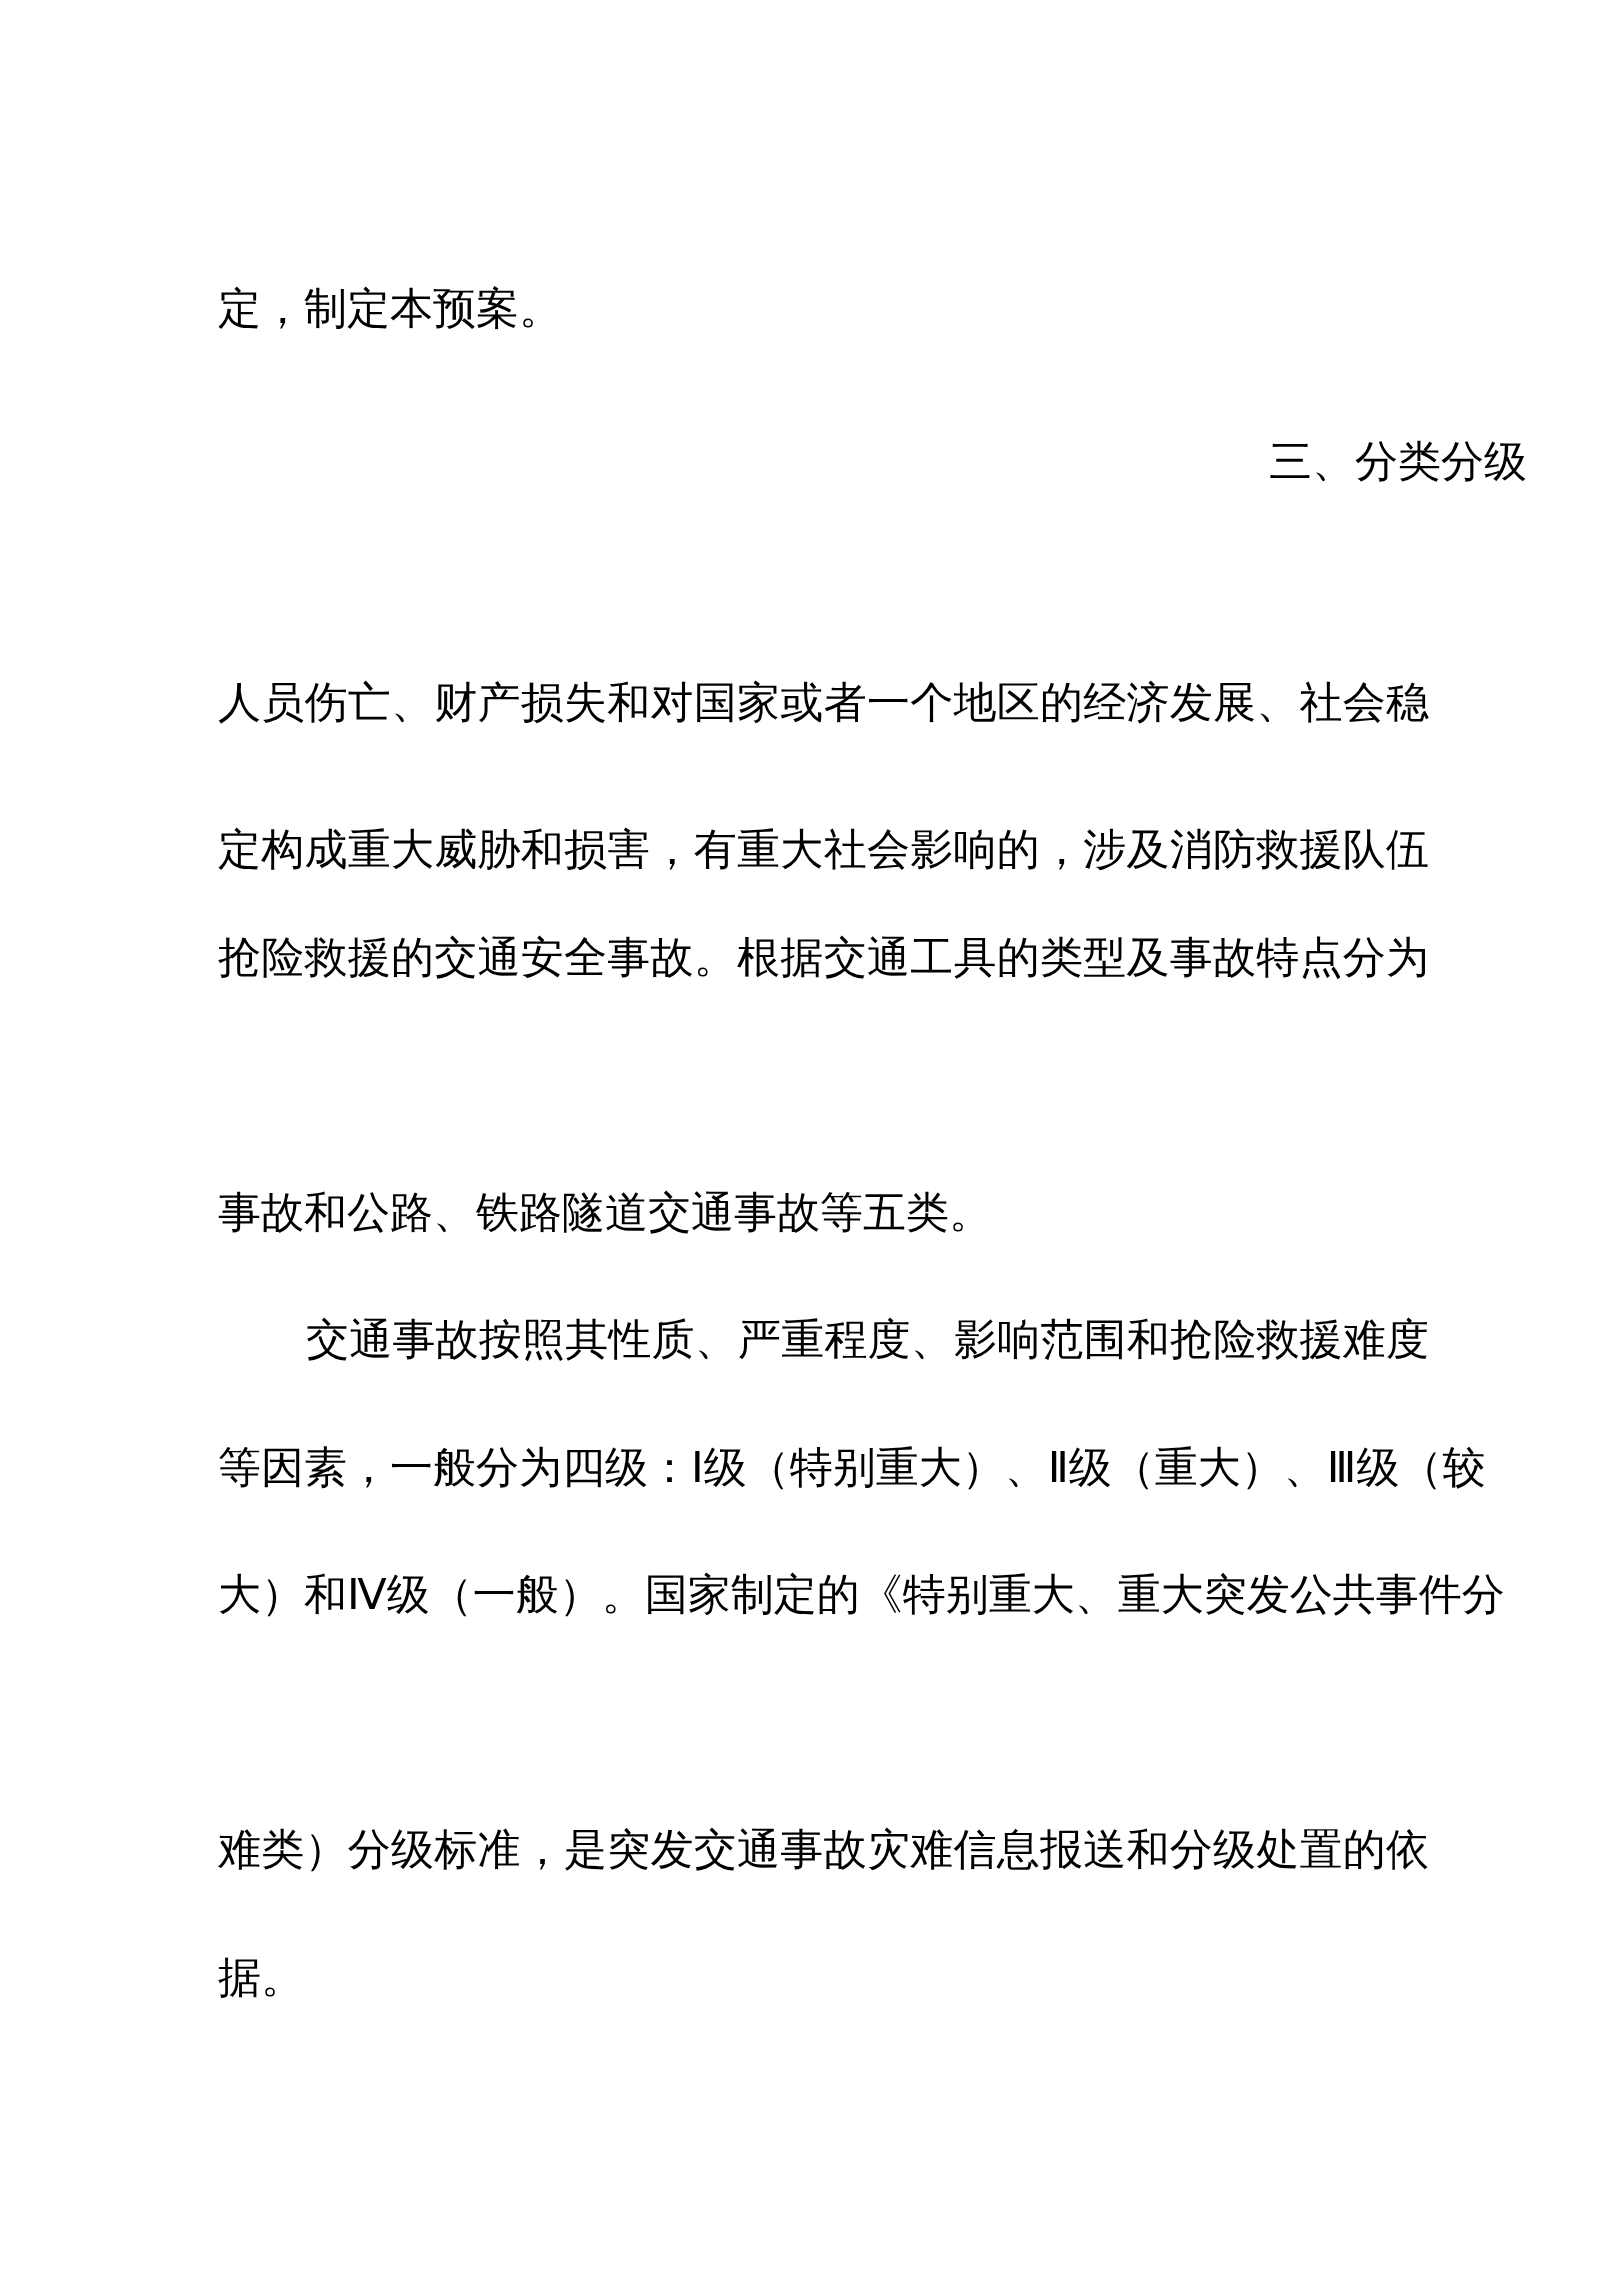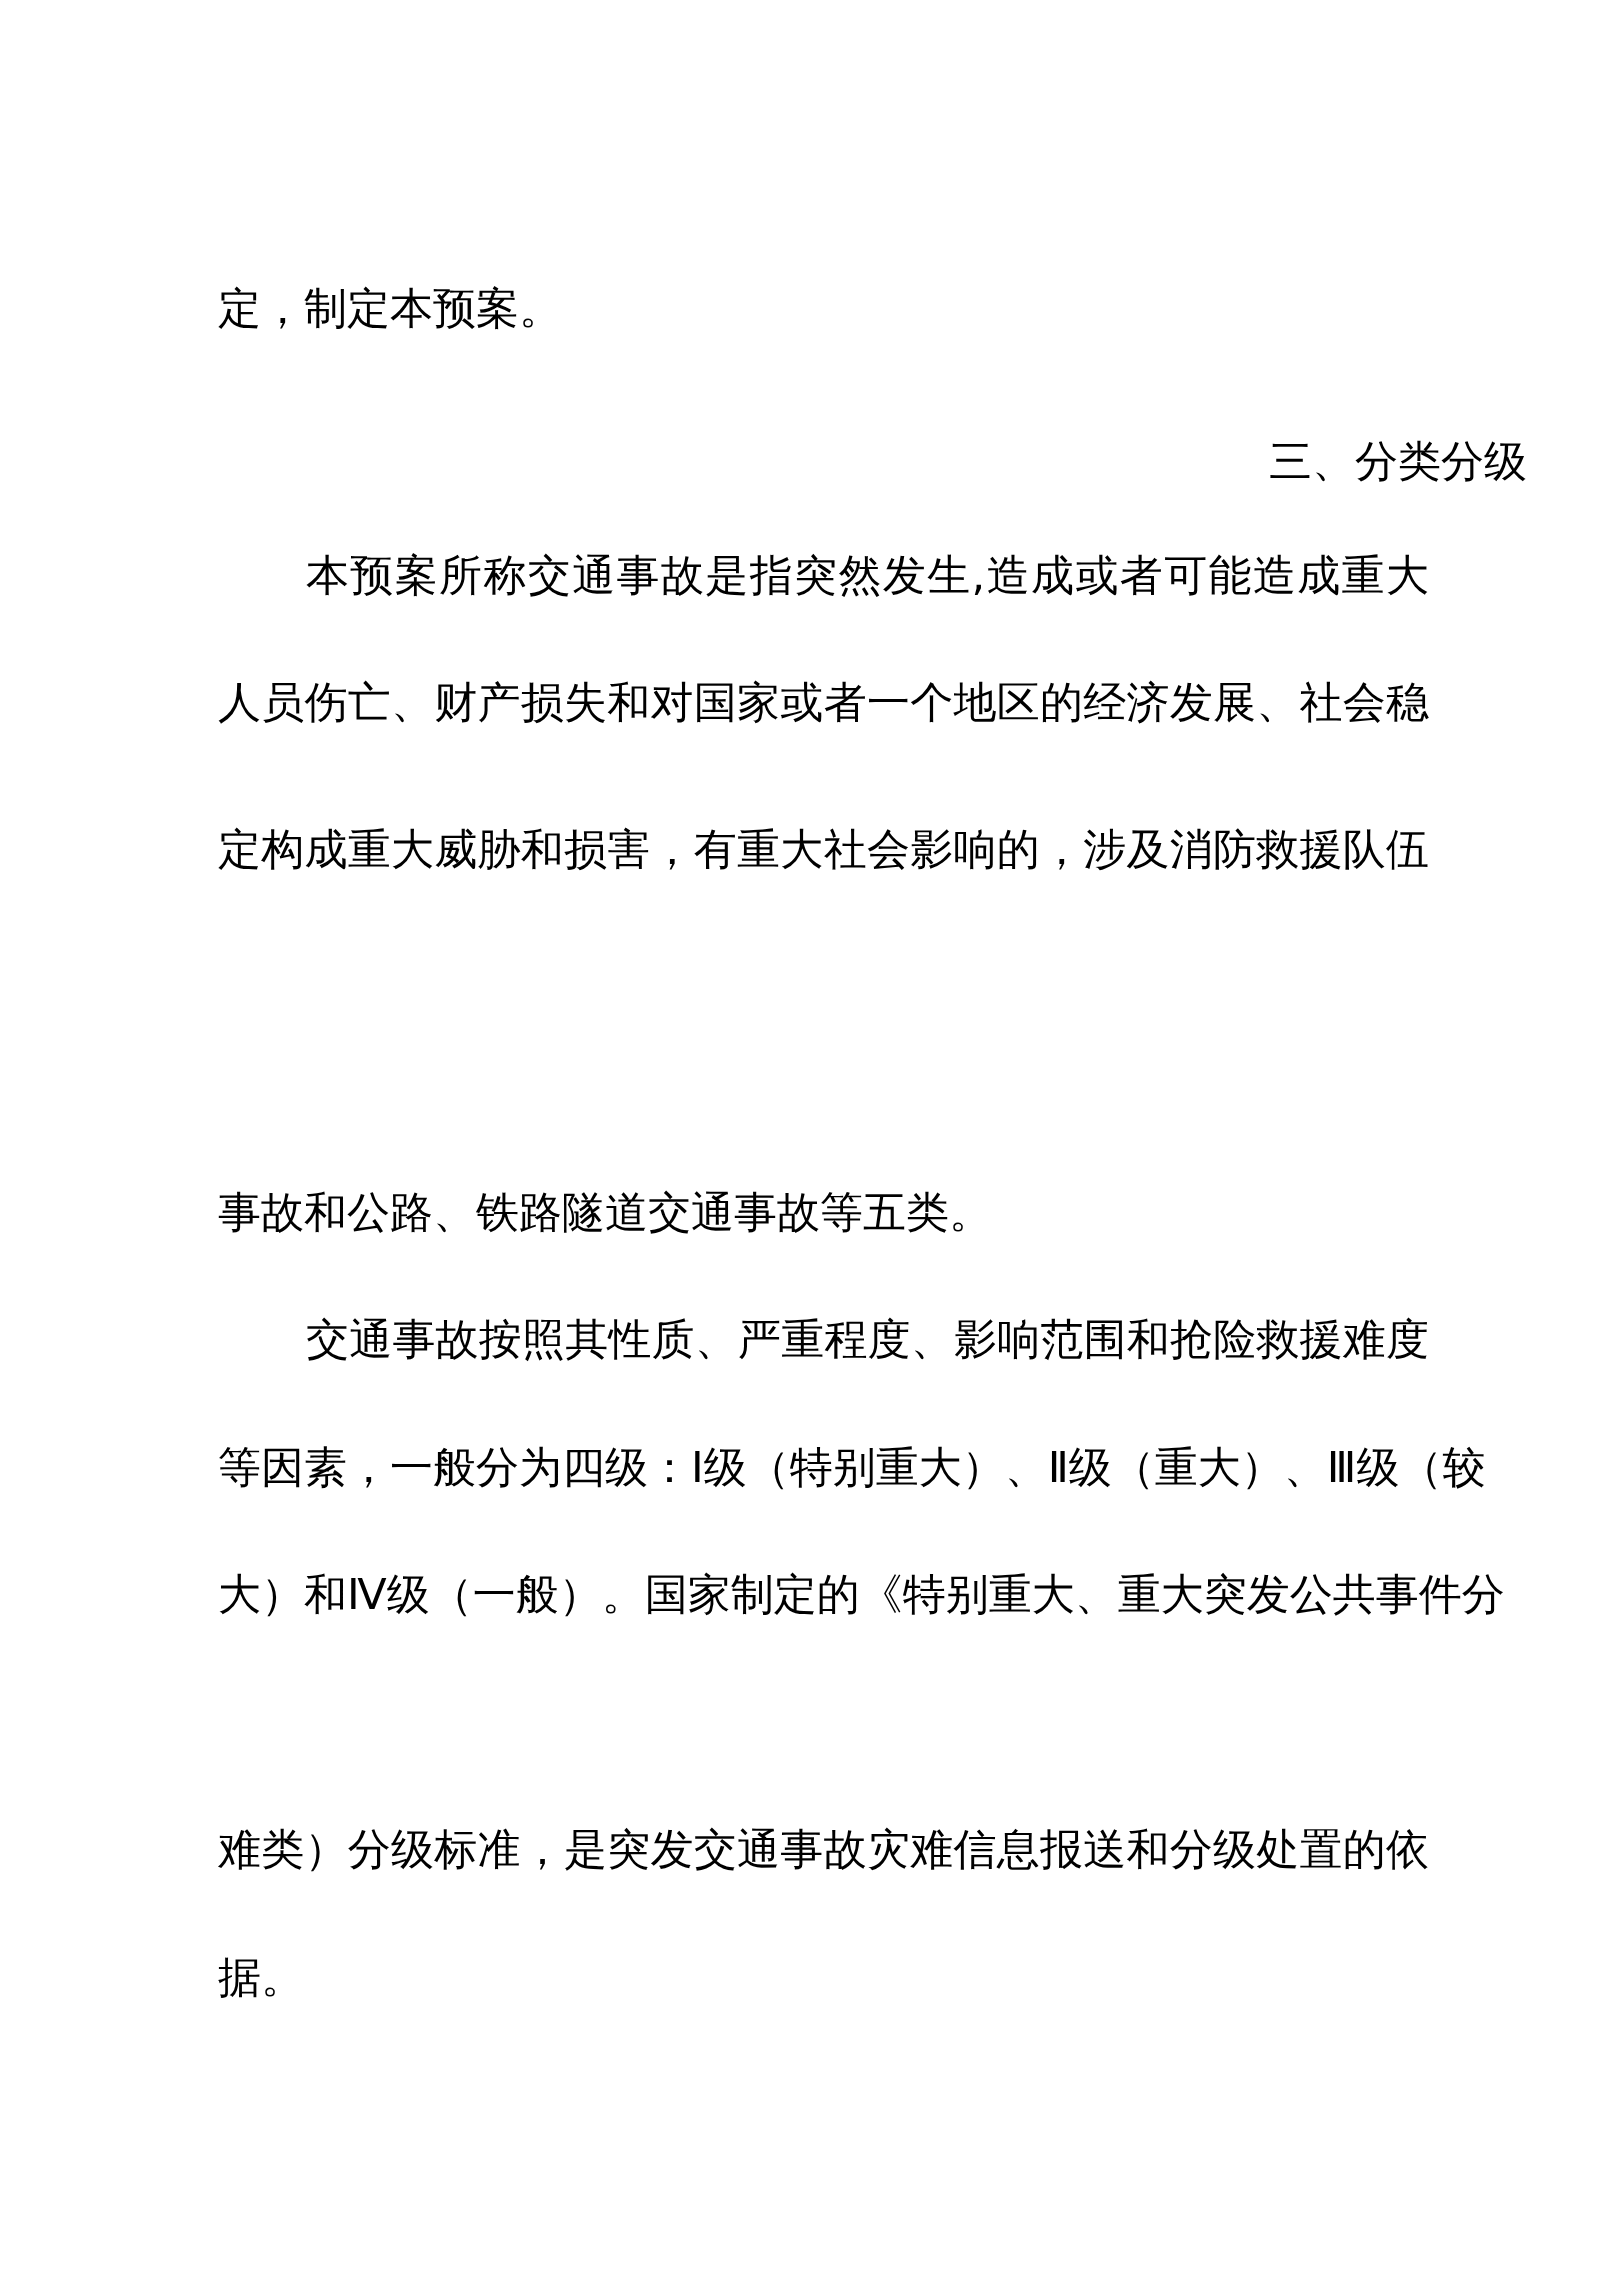--- a/index.html
+++ b/index.html
@@ -11,23 +11,23 @@
   .justify { text-align: justify; text-align-last: justify; }
   .indent { left: 306px; width: 1123px; }
   .heading { left: 316px; text-align: right; }
 </style>
 </head>
 <body>
 
 <div class="page">
   <div class="line" style="top:281px">定，制定本预案。</div>
   <div class="line heading" style="top:434px">三、分类分级</div>
-  <div class="line justify indent" style="top:548px">本预案所称交通事故是指突然发生,造成或者可能造成重大</div>
   <div class="line justify" style="top:675px">人员伤亡、财产损失和对国家或者一个地区的经济发展、社会稳</div>
   <div class="line justify" style="top:822px">定构成重大威胁和损害，有重大社会影响的，涉及消防救援队伍</div>
+  <div class="line justify" style="top:930px">抢险救援的交通安全事故。根据交通工具的类型及事故特点分为</div>
   <div class="line" style="top:1185px">事故和公路、铁路隧道交通事故等五类。</div>
   <div class="line justify indent" style="top:1312px">交通事故按照其性质、严重程度、影响范围和抢险救援难度</div>
   <div class="line justify" style="top:1440px">等因素，一般分为四级：Ⅰ级（特别重大）、Ⅱ级（重大）、Ⅲ级（较</div>
   <div class="line justify" style="top:1567px">大）和Ⅳ级（一般）。国家制定的《特别重大、重大突发公共事件分</div>
   <div class="line justify" style="top:1822px">难类）分级标准，是突发交通事故灾难信息报送和分级处置的依</div>
   <div class="line" style="top:1950px">据。</div>
 </div>
 
 
 </body></html>

